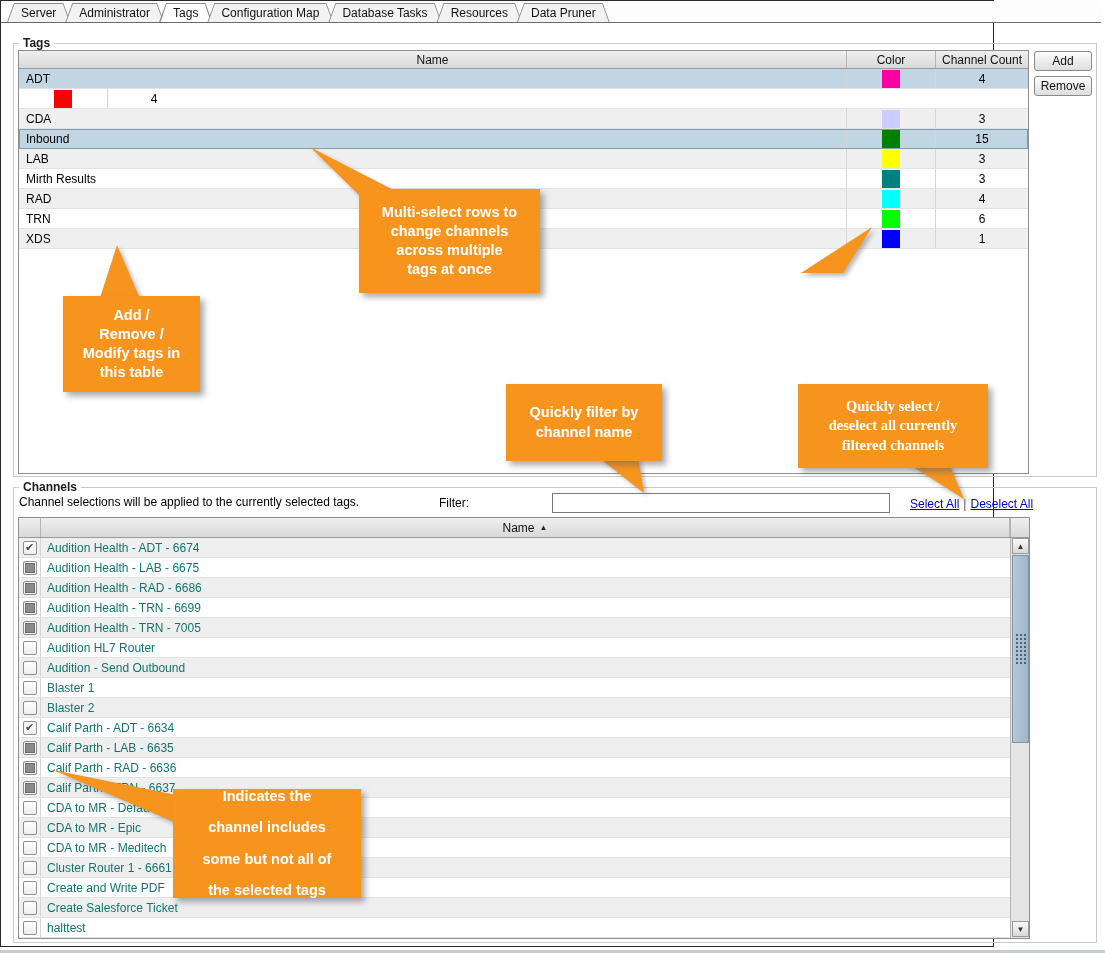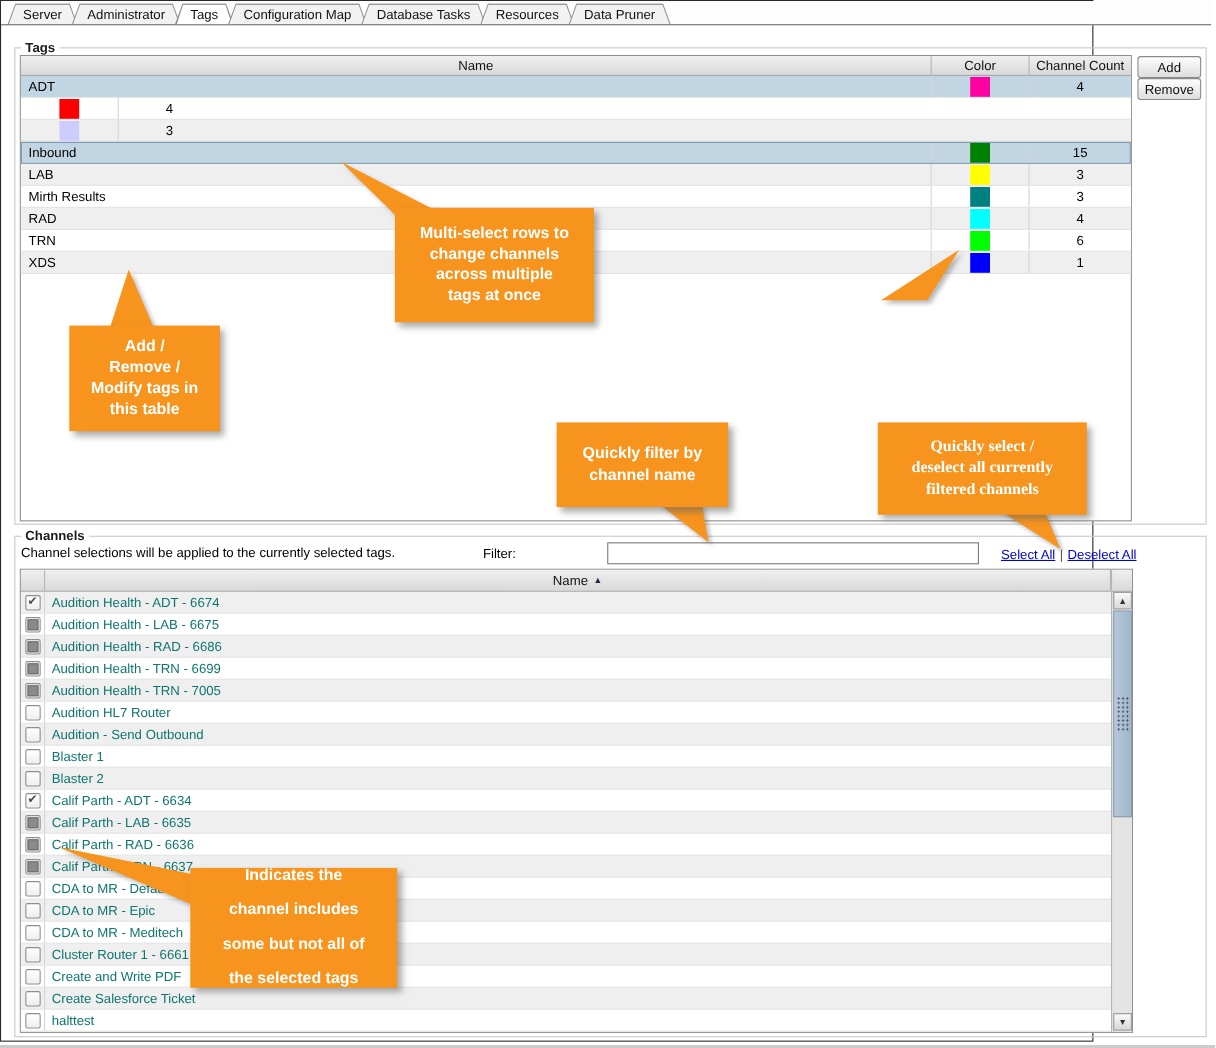--- a/index.html
+++ b/index.html
@@ -34,21 +34,21 @@
   .trow { display: flex; height: 20px; border-bottom: 1px solid #e2e2e2; background: #fff; cursor: default; }
   .trow.alt { background: #efefef; }
   .trow.selected { background: #c1d5e2; }
   .trow.focused { outline: 1px solid #7d9cb2; outline-offset: -1px; }
   .td { display: flex; align-items: center; font-size: 12px; color: #000; height: 100%; }
   .td.c-name { width: 828px; padding-left: 7px; border-right: 1px solid #d5d5d5; }
   .td.c-color { width: 89px; justify-content: center; border-right: 1px solid #d5d5d5; }
   .td.c-count { width: 92px; justify-content: center; }
   .swatch { width: 18px; height: 18px; }
 
-  .side-buttons { position: absolute; left: 1020px; top: 7px; display: flex; flex-direction: column; }
+  .side-buttons { position: absolute; left: 1020px; top: 7px; display: flex; flex-direction: column; gap: 5px; }
   .btn { width: 58px; height: 20px; font-size: 12px; color: #111; background: linear-gradient(#fdfdfd, #dedede); border: 1px solid #8a8a8a; border-radius: 3px; text-align: center; line-height: 18px; cursor: pointer; }
 
   
   .chan-desc { position: absolute; left: 5px; top: 7px; font-size: 12px; color: #000; }
   .filter-row { position: absolute; left: 0; top: 3px; width: 1015px; }
   .filter-label { position: absolute; right: 560px; top: 5px; font-size: 12px; color: #000; }
   .filter-input { position: absolute; left: 538px; top: 2px; width: 338px; height: 20px; border: 1px solid #7a7a7a; font-size: 12px; padding: 0 3px; background: #fff; }
   .links { position: absolute; left: 896px; top: 6px; font-size: 12px; white-space: nowrap; }
   .links a { color: #0000cc; text-decoration: underline; cursor: pointer; }
   .links .sep { color: #555; margin: 0 4px; text-decoration: none; }
@@ -122,20 +122,21 @@
               </div>
               <div class="td c-count">4</div>
             </div>
             <div class="trow">
               <div class="td c-color">
                 <div class="swatch" style="background: rgb(255, 0, 0);"></div>
               </div>
               <div class="td c-count">4</div>
             </div>
             <div class="trow alt">
+              <div class="td c-name">CDA</div>
               <div class="td c-color">
                 <div class="swatch" style="background: rgb(204, 204, 255);"></div>
               </div>
               <div class="td c-count">3</div>
             </div>
             <div class="trow selected focused">
               <div class="td c-name">Inbound</div>
               <div class="td c-color">
                 <div class="swatch" style="background: rgb(0, 128, 0);"></div>
               </div>

